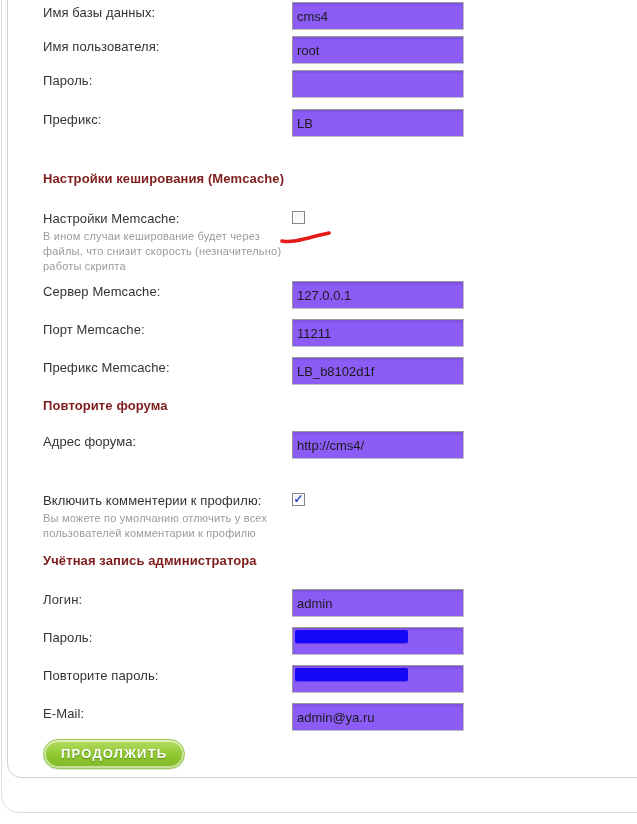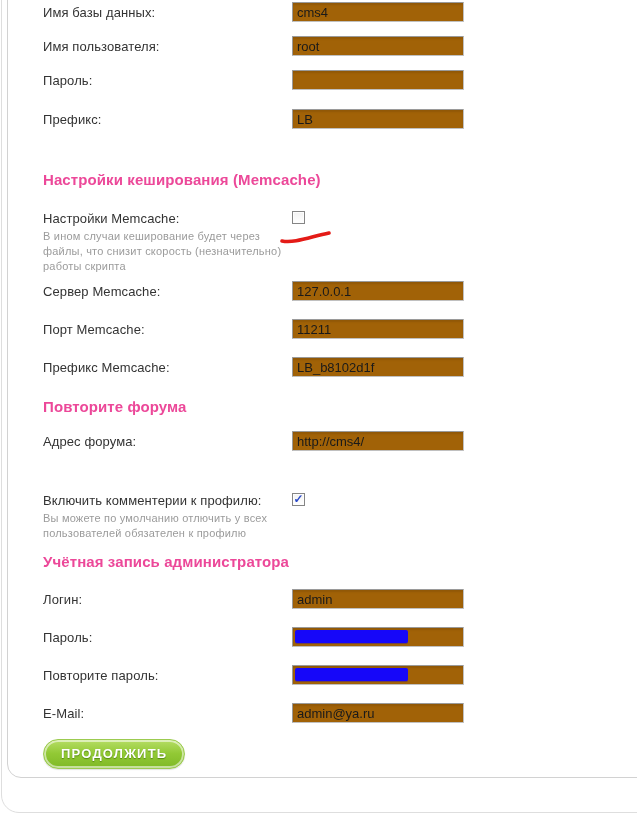--- a/index.html
+++ b/index.html
@@ -15,36 +15,36 @@
 
   .content { position:absolute; left:43px; top:2px; width:560px; height:800px; }
 
   .row { position:absolute; left:0; width:560px; }
   .label-col { position:absolute; left:0; top:0; width:245px; }
   .control-col { position:absolute; left:249px; top:0; }
 
   .flabel { font-size:13px; color:#333; padding-top:3px; letter-spacing:0.1px; }
   .hint { font-size:11px; color:#9b9b9b; line-height:15px; margin-top:3px; letter-spacing:0.2px; }
 
-  .tinput { width:172px; height:20px; border:1px solid #9a9a9a; border-bottom-color:#c0c0c0;
-            border-right-color:#c0c0c0; background:#a16207; font-family:"Liberation Sans", sans-serif;
+  .tinput { width:172px; height:28px; border:1px solid #9a9a9a; border-bottom-color:#c0c0c0;
+            border-right-color:#c0c0c0; background:#8b5cf6; font-family:"Liberation Sans", sans-serif;
             font-size:13px; color:#1a1a1a; padding:1px 4px;
             box-shadow: inset 0 2px 2px rgba(0,0,0,0.10); border-radius:1px; }
 
   .input-wrap { position:relative; width:172px; height:20px; }
   .redact { position:absolute; left:3px; top:3px; width:113px; height:13px;
             background:#1607f9; border-radius:2px;
             box-shadow: 0 1px 0 rgba(20,10,200,0.35); }
 
   .checkbox { width:13px; height:13px; border:1px solid #858585; background:linear-gradient(#f2f2f2,#ffffff);
               box-shadow: inset 0 0 0 1px #fdfdfd; font-size:12px; line-height:10px; text-align:center;
               color:#2a49c8; font-weight:bold; margin-top:2px; }
   .scribble { position:absolute; left:-12px; top:21px; }
 
-  h2.section { position:absolute; left:0; font-size:15px; font-weight:bold; color:#ec4899;
+  h2.section { position:absolute; left:0; font-size:13px; font-weight:bold; color:#7f1d1d;
                letter-spacing:0.1px; font-family:"Liberation Sans", sans-serif; }
 
   .btn-continue { position:absolute; left:0; top:737px; display:inline-block; cursor:pointer;
                   padding:6px 17px 7px 17px; border-radius:15px;
                   background:linear-gradient(#b6dd66, #92c935 48%, #7fb926);
                   border:1px solid #9ccb50;
                   box-shadow: inset 0 0 0 2px rgba(255,255,255,0.55), 0 1px 1px rgba(0,0,0,0.12);
                   color:#fff; font-weight:bold; font-size:13px; letter-spacing:1.2px;
                   text-shadow: 0 1px 1px rgba(80,130,15,0.9);
                   font-family:"Liberation Sans", sans-serif; }
@@ -127,21 +127,21 @@
     <div class="row" style="top:429px">
       <div class="label-col">
         <div class="flabel">Адрес форума:</div>
       </div>
       <div class="control-col"><input class="tinput" value="http://cms4/" style=""></div>
     </div>
 
     <div class="row" style="top:489px">
       <div class="label-col">
         <div class="flabel" style="padding-top:2px">Включить комментерии к профилю:</div>
-        <div class="hint">Вы можете по умолчанию отлючить у всех пользователей обязателен к профилю</div>
+        <div class="hint">Вы можете по умолчанию отлючить у всех пользователей комментарии к профилю</div>
       </div>
       <div class="control-col">
         <div class="checkbox"><span>✓</span></div>
       </div>
     </div>
 
     <h2 class="section" style="top:551px">Учётная запись администратора</h2>
 
     <div class="row" style="top:587px">
       <div class="label-col">

